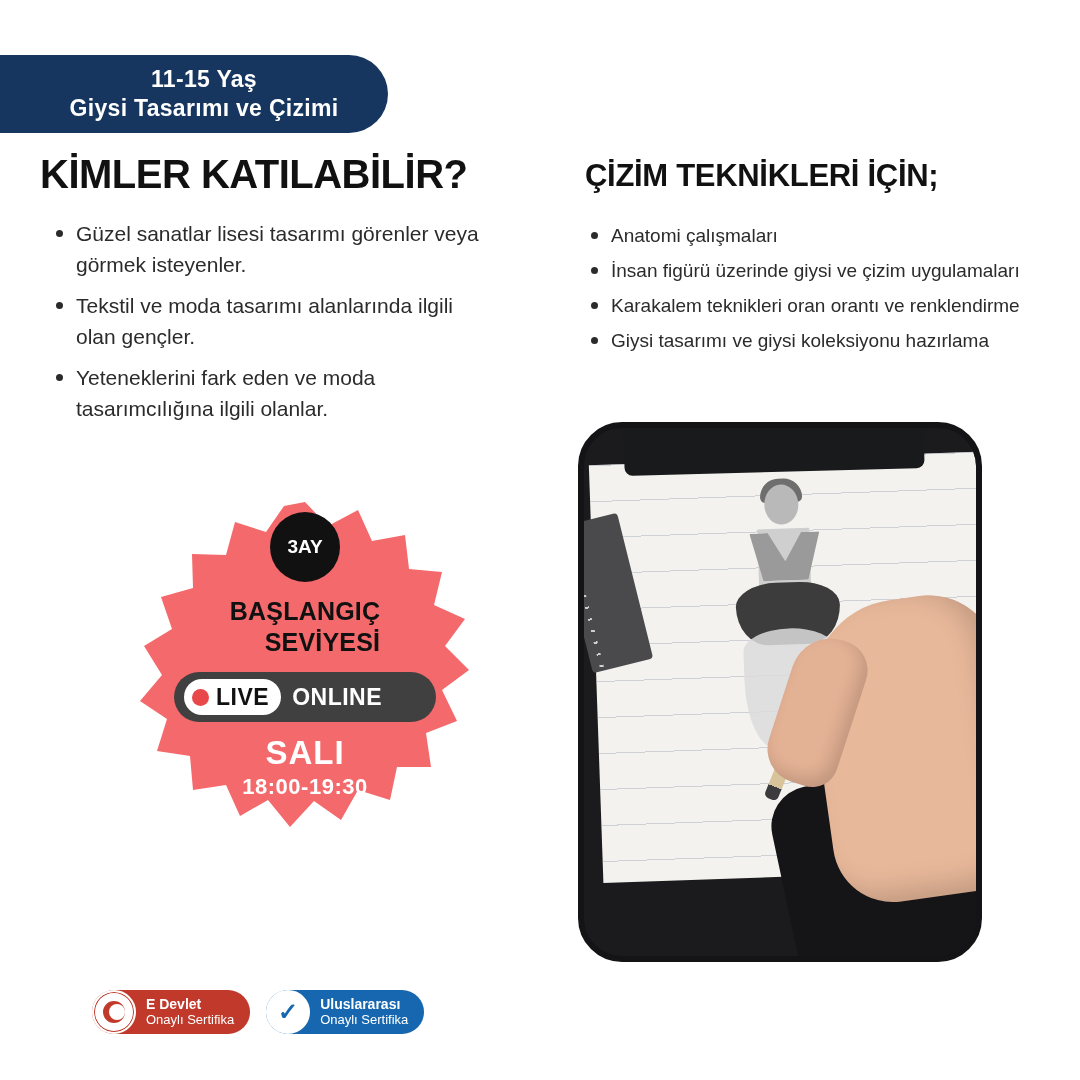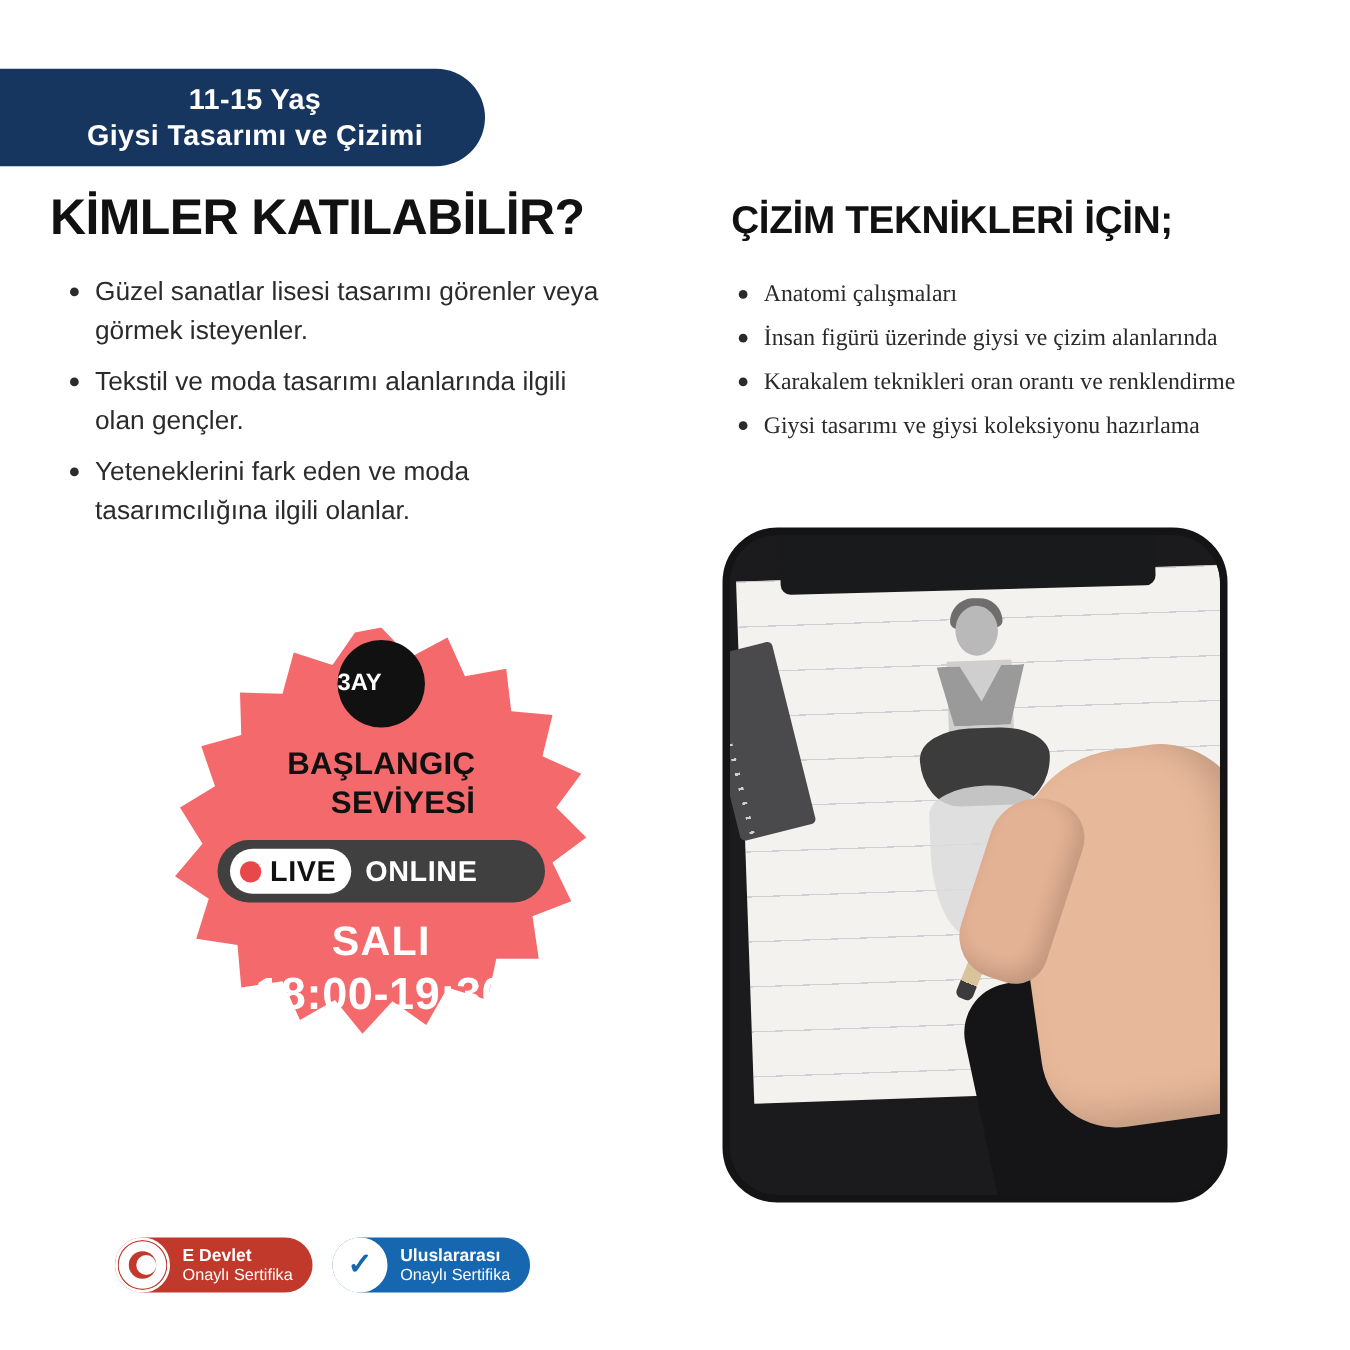--- a/index.html
+++ b/index.html
@@ -79,21 +79,20 @@
     font-size: 21px;
     line-height: 31px;
     margin-bottom: 10px;
   }
   .list-left li::before { top: 12px; }
 
   .list-right {
     position: absolute;
     left: 585px; top: 222px;
     width: 460px;
-    font-family: Liberation Serif, serif;
   }
   .list-right li {
     font-size: 19px;
     line-height: 28px;
     margin-bottom: 7px;
   }
   .list-right li::before { top: 10px; width: 6px; height: 6px; }
 
   
   .burst-wrap {
@@ -109,21 +108,21 @@
     width: 330px; height: 370px;
     display: flex; flex-direction: column; align-items: center;
   }
   .dur-circle {
     position: relative;
     margin-top: 14px;
     width: 70px; height: 70px;
     border-radius: 50%;
     background: #111111;
     color: #ffffff;
-    display: flex; align-items: center; 
+    display: flex; align-items: center; justify-content: center;
     font-size: 19px; font-weight: 800;
   }
   .level-text {
     margin-top: 14px;
     text-align: right;
     color: #111111;
     font-size: 25px; font-weight: 800;
     line-height: 31px;
     letter-spacing: .2px;
   }
@@ -159,21 +158,21 @@
   }
   .day-text {
     margin-top: 12px;
     color: #ffffff;
     font-size: 33px; font-weight: 800;
     letter-spacing: 1px;
   }
   .time-text {
     margin-top: 2px;
     color: #ffffff;
-    font-size: 36px; font-weight: 800;
+    font-size: 22px; font-weight: 800;
     letter-spacing: .5px;
   }
 
   
   .photo {
     position: absolute;
     left: 578px; top: 422px;
     width: 404px; height: 540px;
     border-radius: 44px;
     background: #1b1b1d;
@@ -352,21 +351,21 @@
   <div class="h-left">KİMLER KATILABİLİR?</div>
   <ul class="bullets list-left">
     <li>Güzel sanatlar lisesi tasarımı görenler veya görmek isteyenler.</li>
     <li>Tekstil ve moda tasarımı alanlarında ilgili olan gençler.</li>
     <li>Yeteneklerini fark eden ve moda tasarımcılığına ilgili olanlar.</li>
   </ul>
 
   <div class="h-right">ÇİZİM TEKNİKLERİ İÇİN;</div>
   <ul class="bullets list-right">
     <li>Anatomi çalışmaları</li>
-    <li>İnsan figürü üzerinde giysi ve çizim alanlarında</li>
+    <li>İnsan figürü üzerinde giysi ve çizim uygulamaları</li>
     <li>Karakalem teknikleri oran orantı ve renklendirme</li>
     <li>Giysi tasarımı ve giysi koleksiyonu hazırlama</li>
   </ul>
 
   <div class="burst-wrap">
     <svg width="330" height="370" viewBox="0 0 330 370">
       <polygon fill="#f4696b" points="165,4 188,28 218,12 232,43 265,37 269,71 302,74 294,107 325,121 305,148 329,172 302,192 317,223 286,235 291,269 257,269 250,302 218,292 201,322 174,303 150,329 128,302 100,318 86,287 53,292 50,258 17,253 27,221 0,203 22,177 4,148 32,131 21,99 53,90 52,56 86,57 95,24 126,34 144,8 165,4"></polygon>
     </svg>
     <div class="burst-content">
       <div class="dur-circle">

